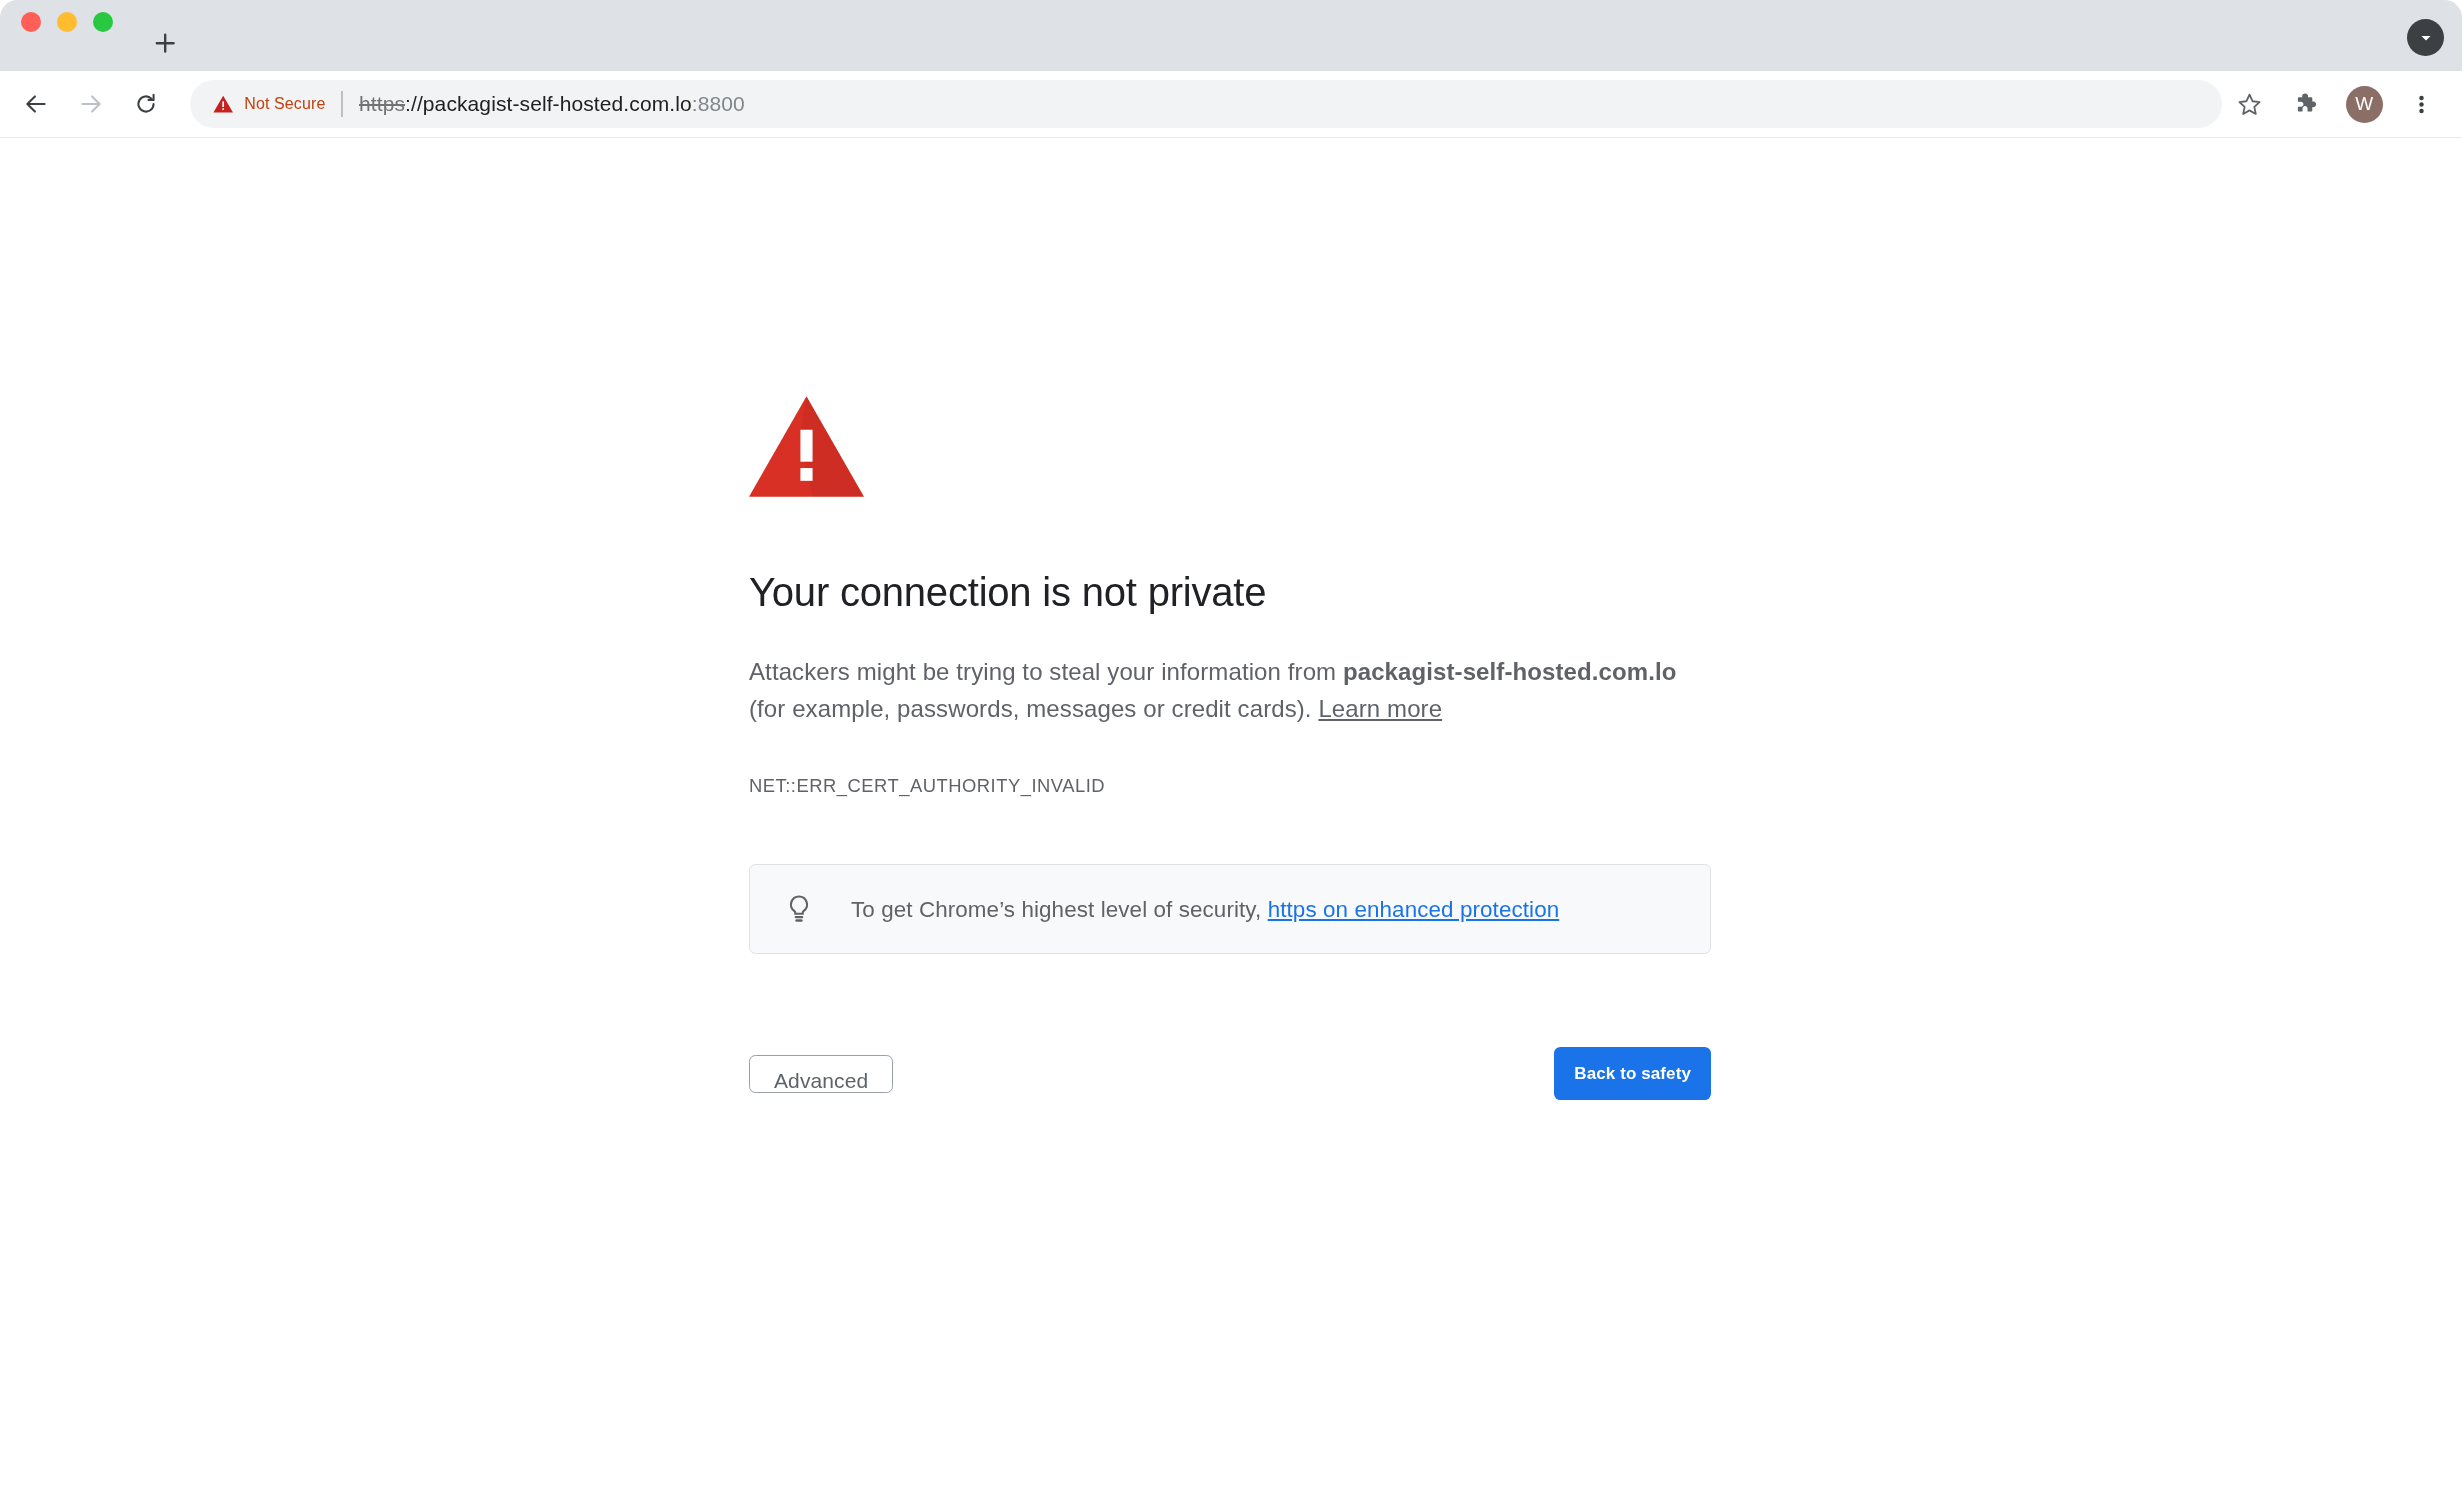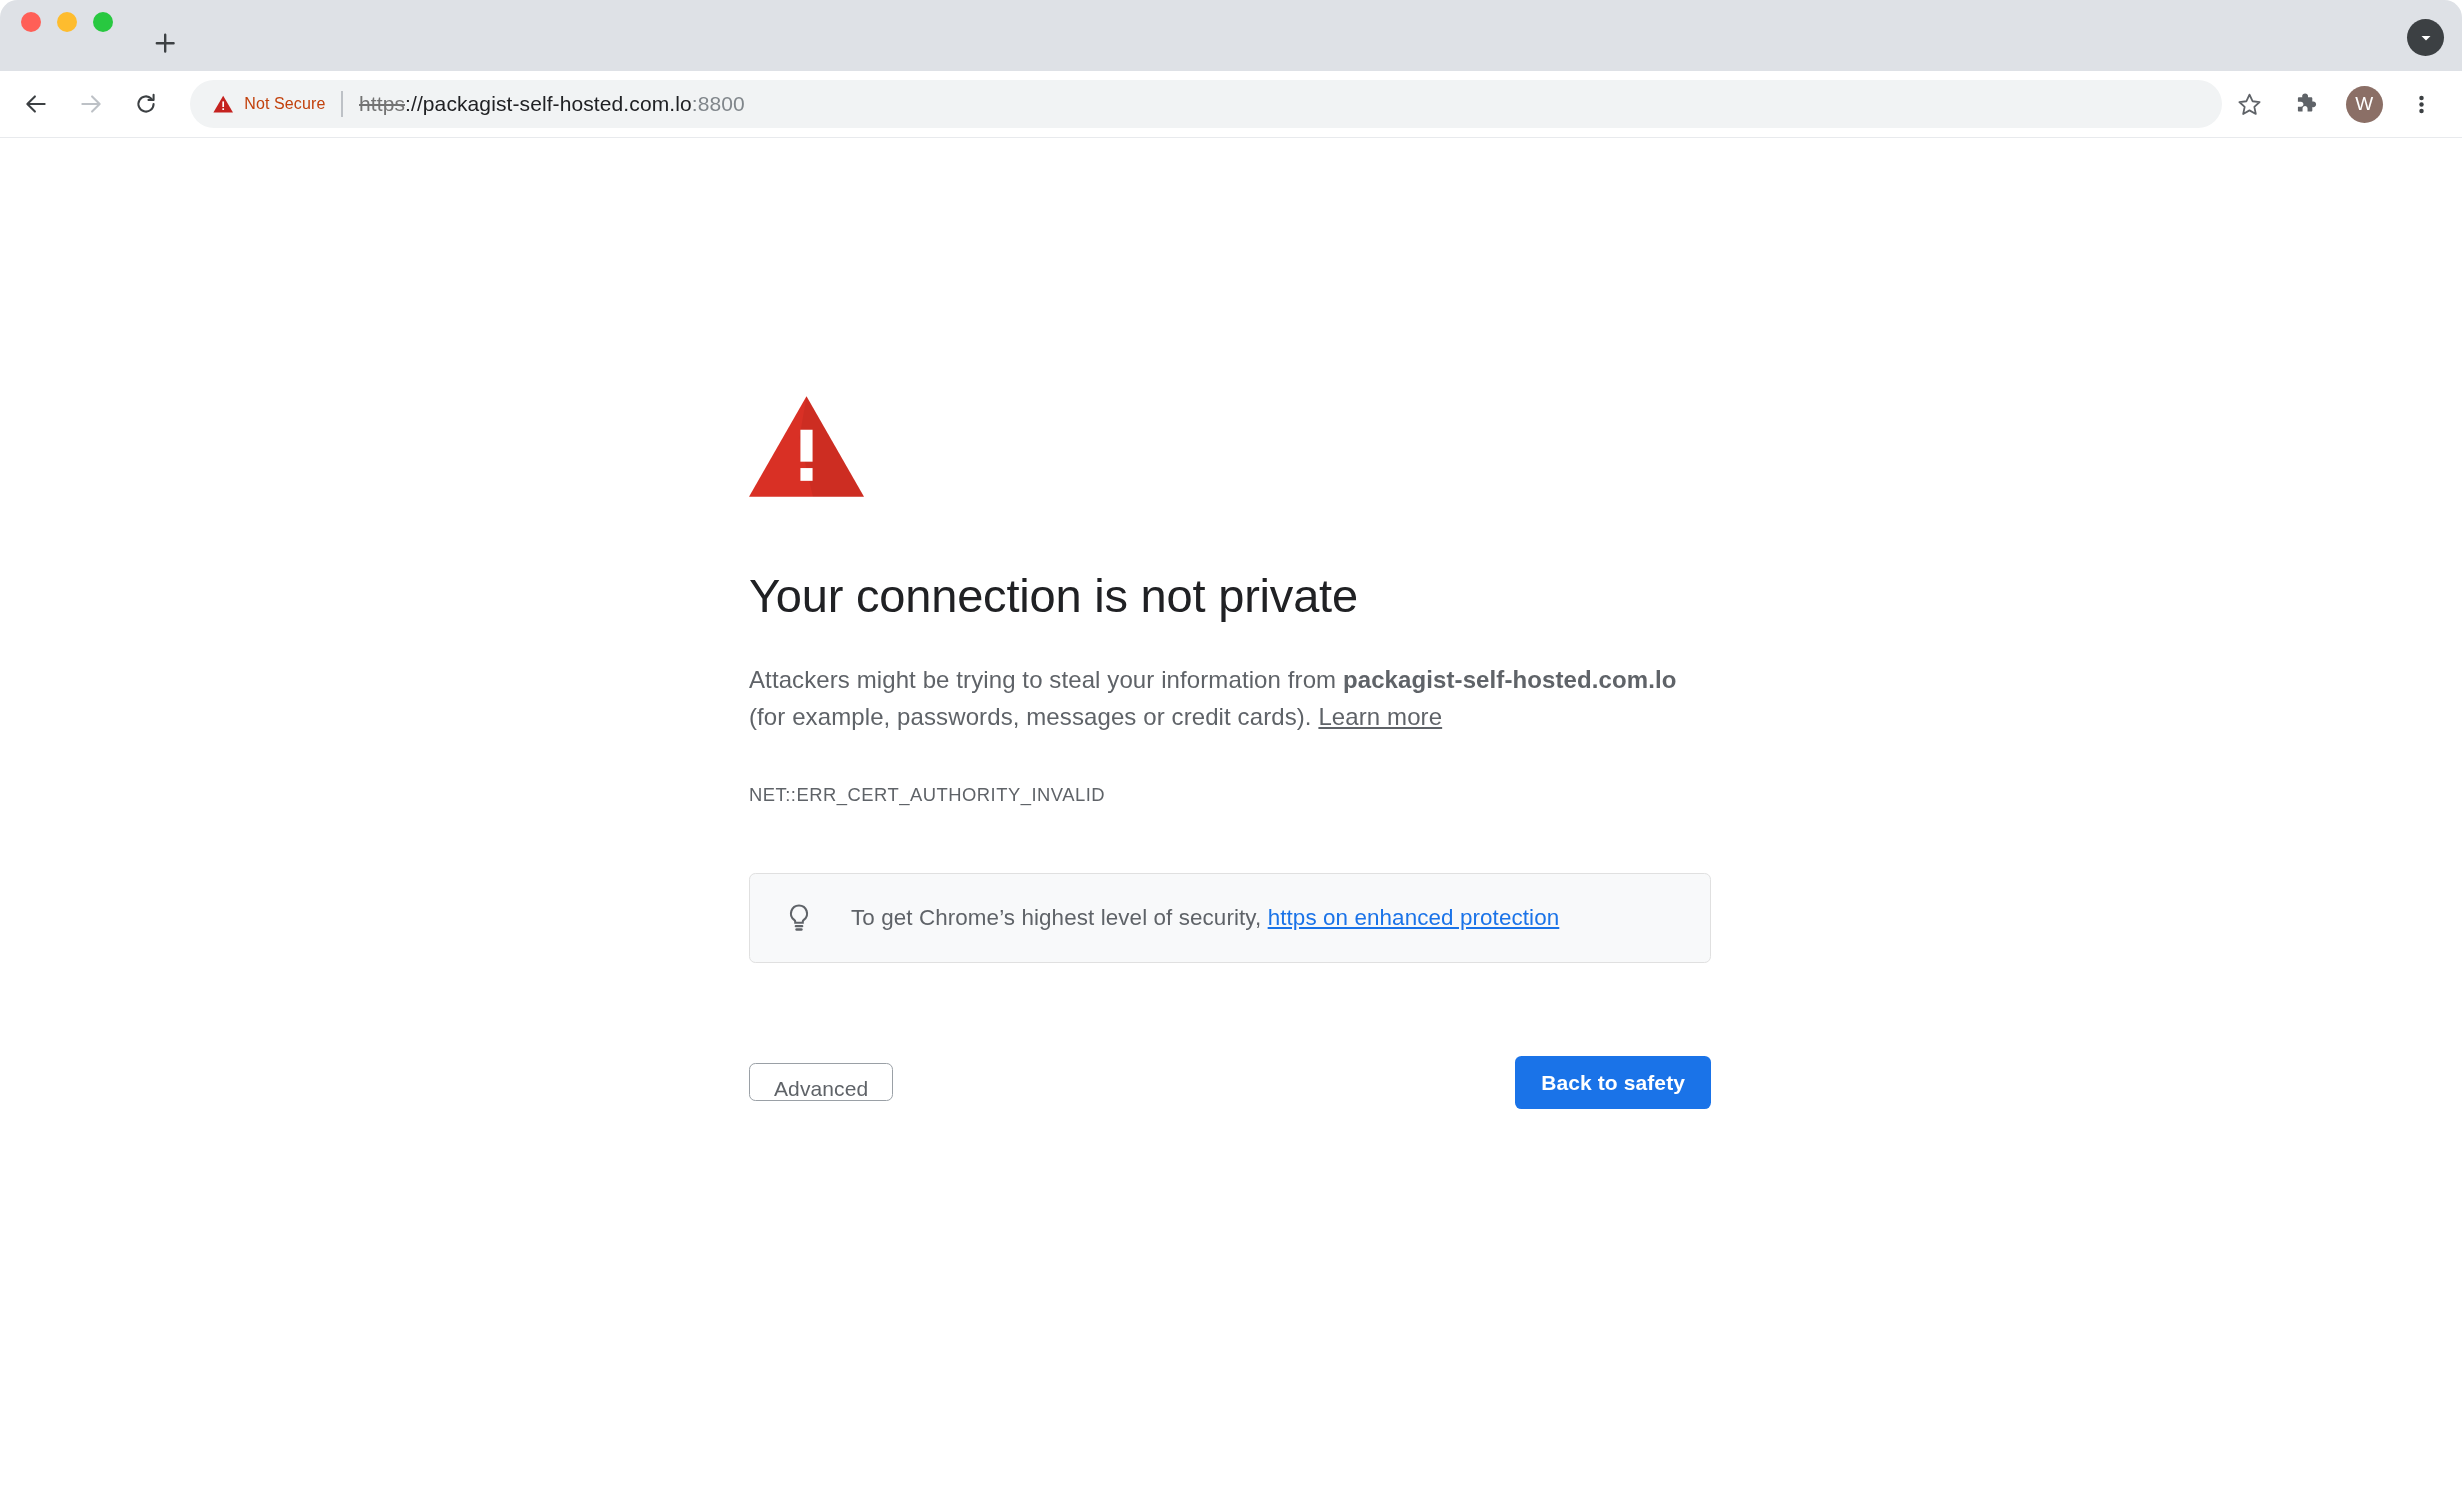--- a/index.html
+++ b/index.html
@@ -240,21 +240,21 @@
     left: 749px;
     top: 258px;
     width: 962px;
   }
   .warning-icon {
     width: 115px;
     height: 101px;
     margin-bottom: 71px;
   }
   .heading {
-    font-size: 47px;
+    font-size: 40px;
     font-weight: normal;
     color: #202124;
     margin: 0 0 38px 0;
     line-height: 1.2;
     letter-spacing: -0.2px;
   }
   .body-text {
     font-size: 24px;
     color: #5f6368;
     line-height: 1.53;
@@ -327,23 +327,23 @@
     font-family: "Liberation Sans", sans-serif;
     cursor: pointer;
     box-sizing: border-box;
     letter-spacing: 0.1px;
   }
   .btn-safety {
     background: #1a73e8;
     border: none;
     border-radius: 6.4px;
     color: #ffffff;
-    font-size: 21px;
+    font-size: 17px;
     font-weight: bold;
-    padding: 0 26px;
+    padding: 0 20px;
     height: 53px;
     line-height: 53px;
     font-family: "Liberation Sans", sans-serif;
     cursor: pointer;
     box-sizing: border-box;
     letter-spacing: 0.1px;
   }
 </style>
 </head>
 <body>

